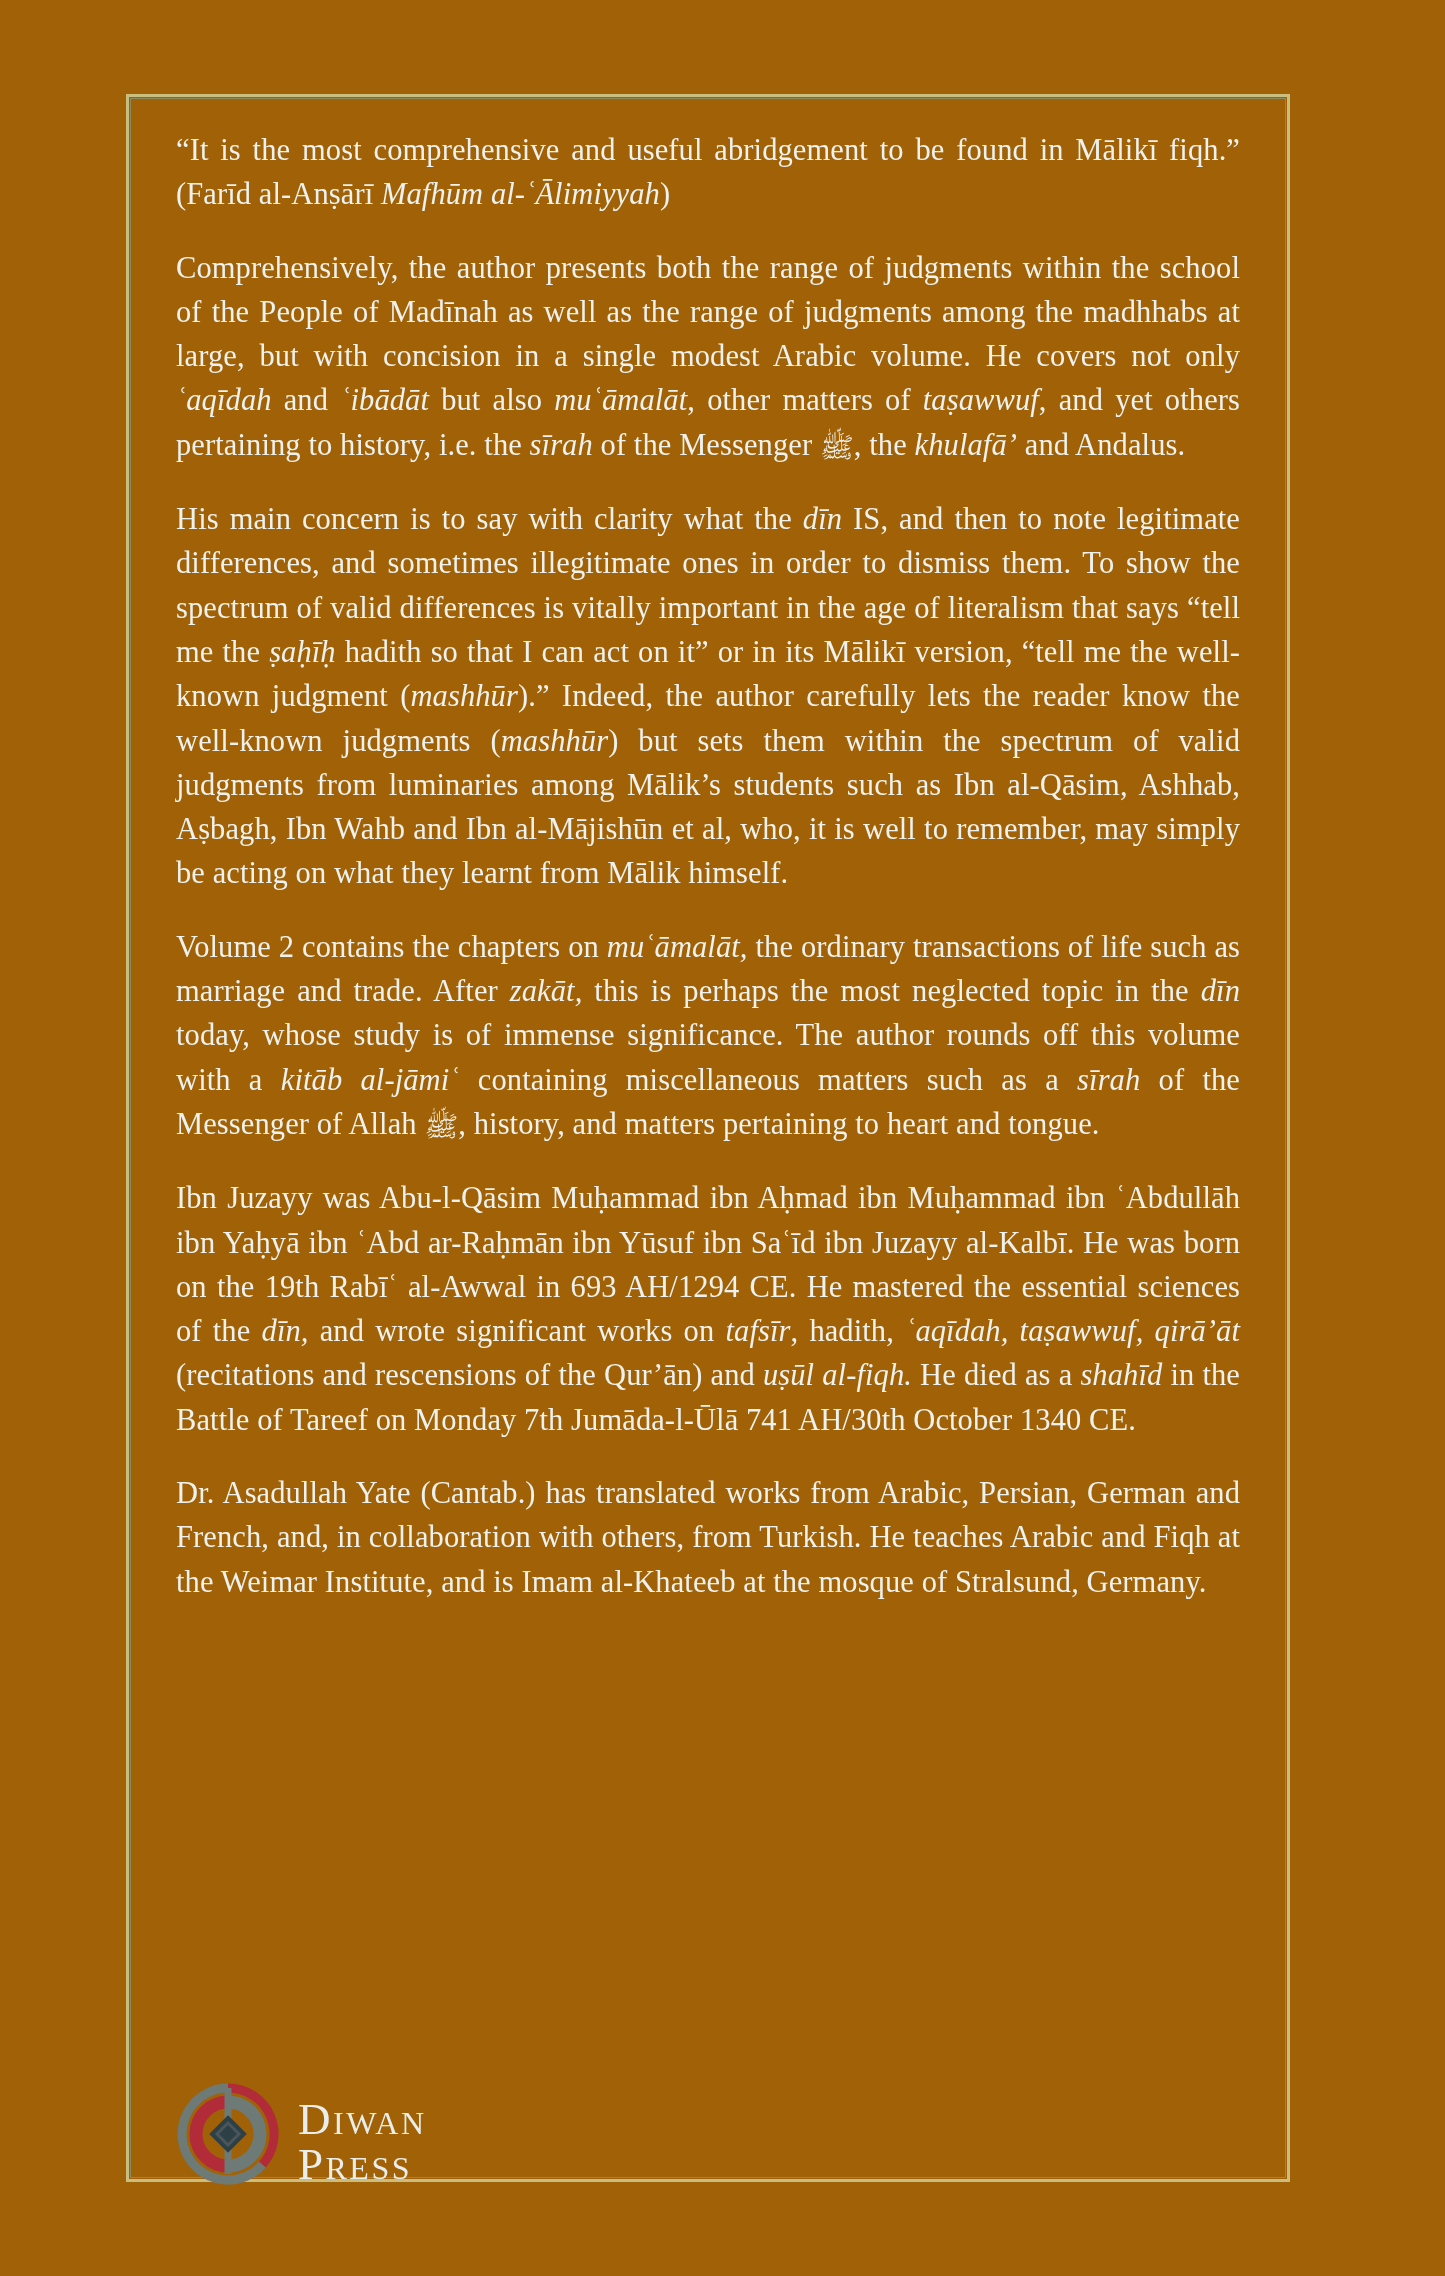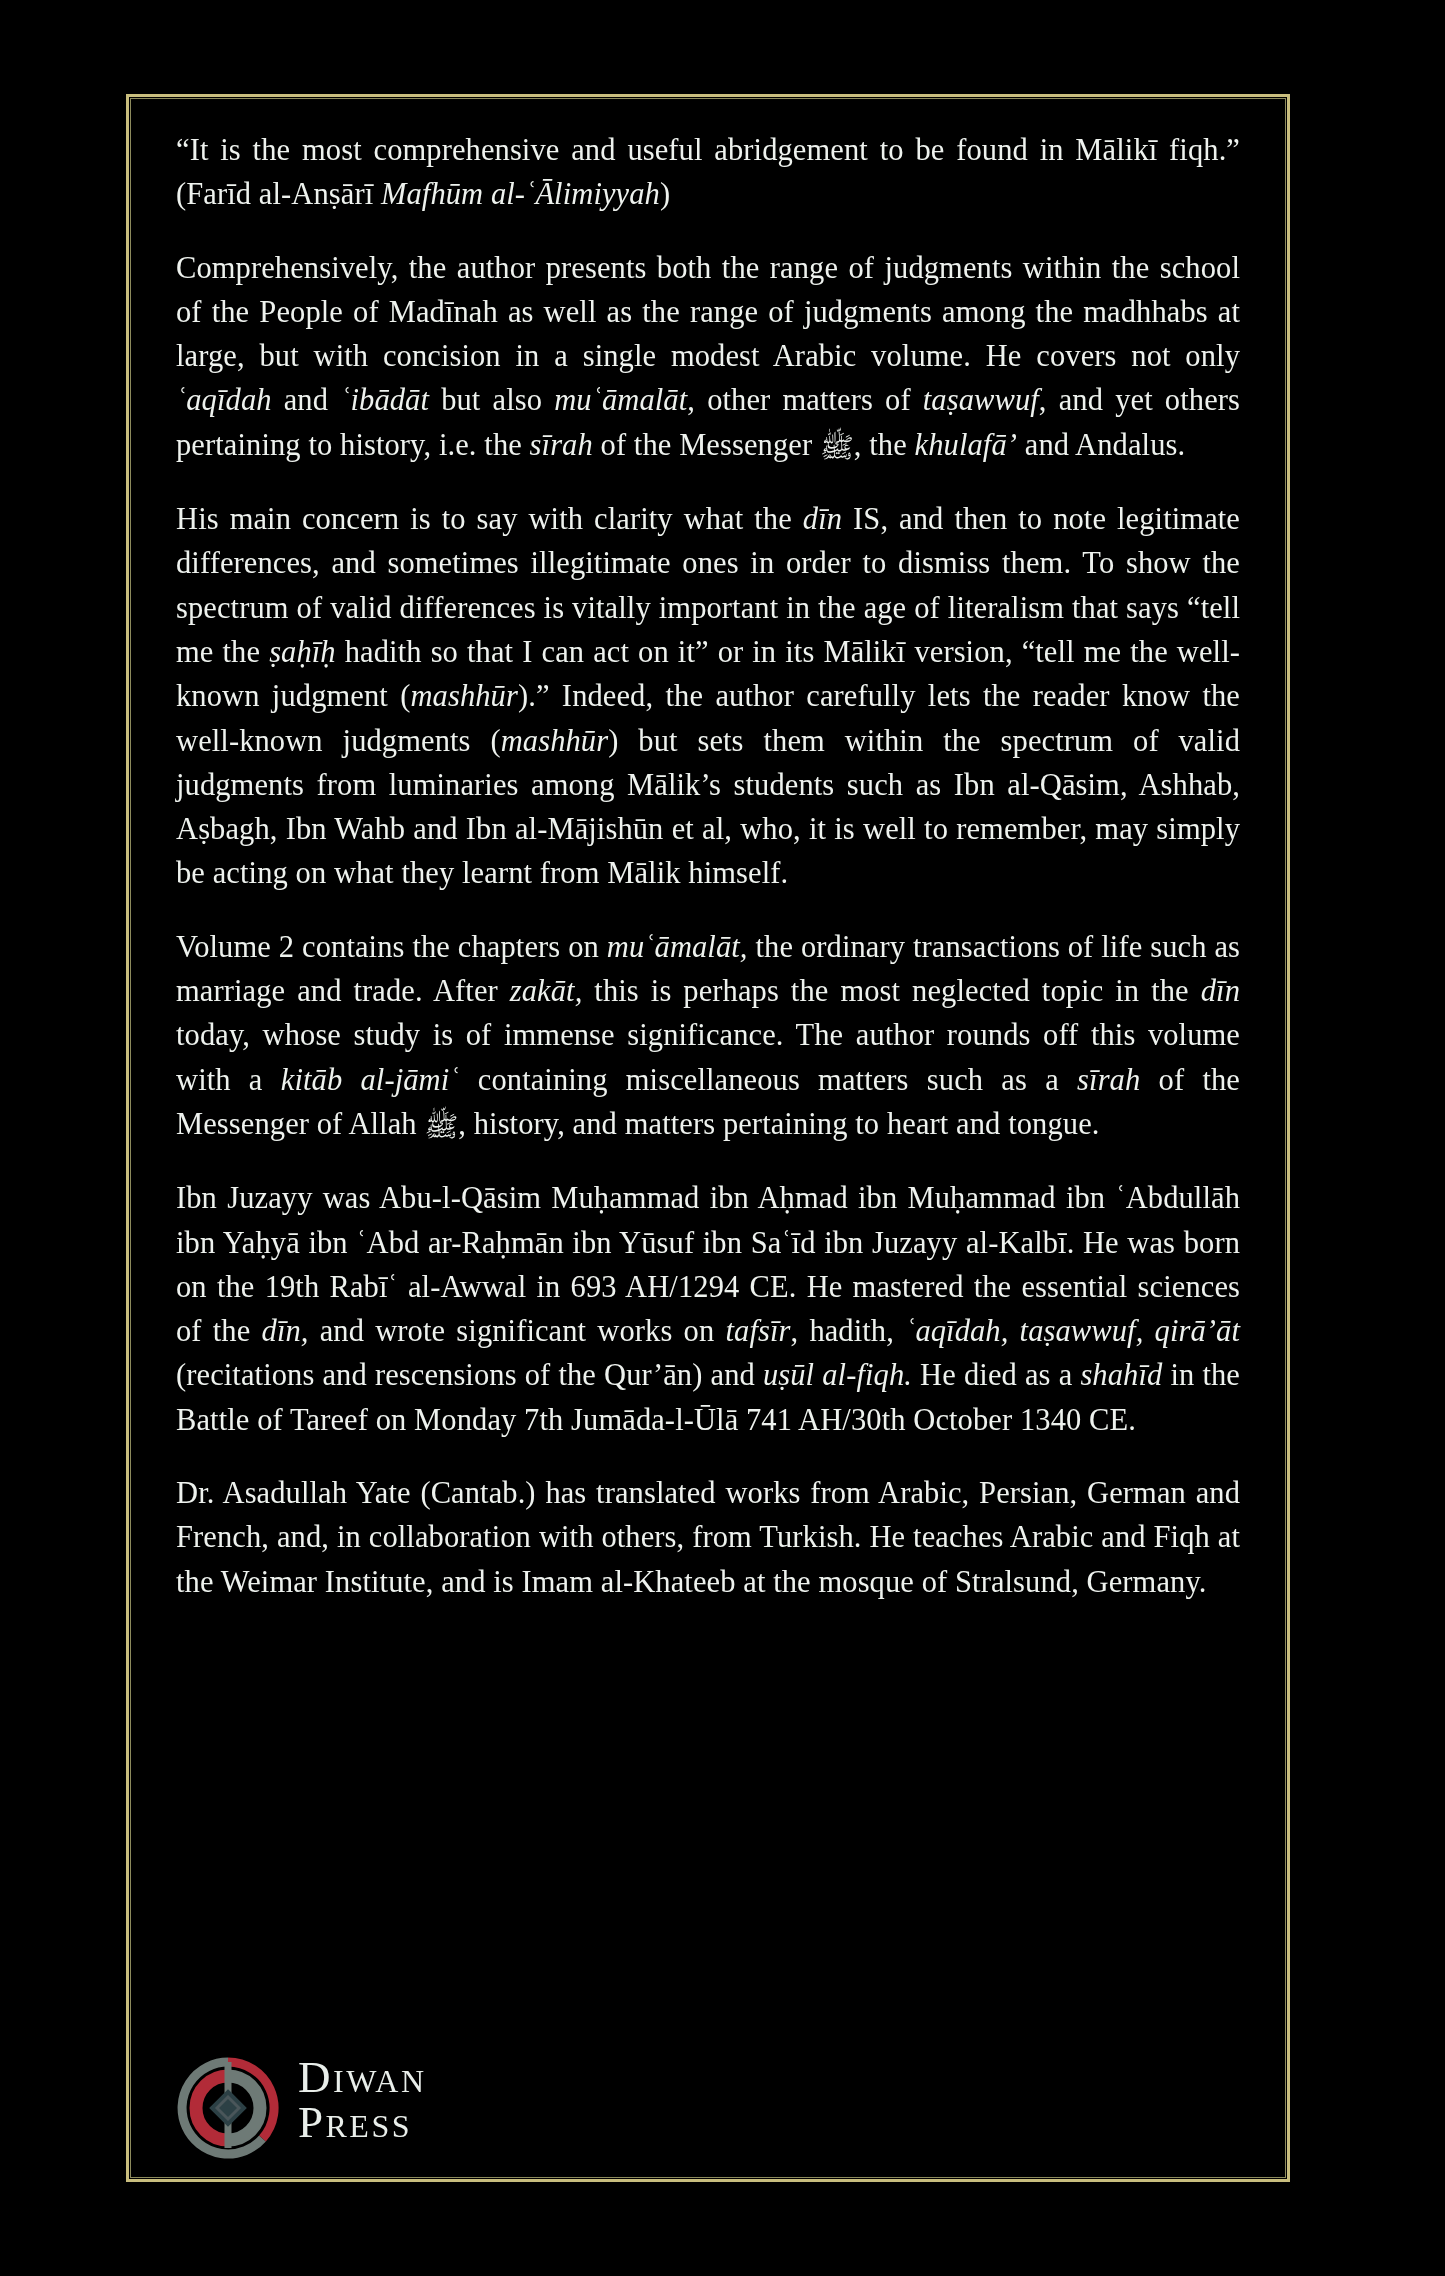--- a/index.html
+++ b/index.html
@@ -11,21 +11,21 @@
     height: 2276px;
     background: #2c4045;
     font-family: "Liberation Serif", "DejaVu Serif", serif;
     overflow: hidden;
   }
 
   #cover {
     position: relative;
     width: 1445px;
     height: 2276px;
-    background: #000000;
+    background: #a16207;
     box-sizing: border-box;
   }
 
   
   #frame {
     position: absolute;
     left: 126px;
     top: 94px;
     width: 1164px;
     height: 2088px;
@@ -74,21 +74,21 @@
     display: inline-block;
     transform: translateY(2px);
   }
 
   
   #publisher {
     position: absolute;
     left: 176px;
     top: 2056px;
     display: flex;
-    align-items: flex-start;
+    align-items: flex-end;
     height: 130px;
   }
   #publisher-mark {
     width: 104px;
     height: 104px;
     flex: 0 0 104px;
     margin-right: 18px;
     position: relative;
   }
   #publisher-name {

